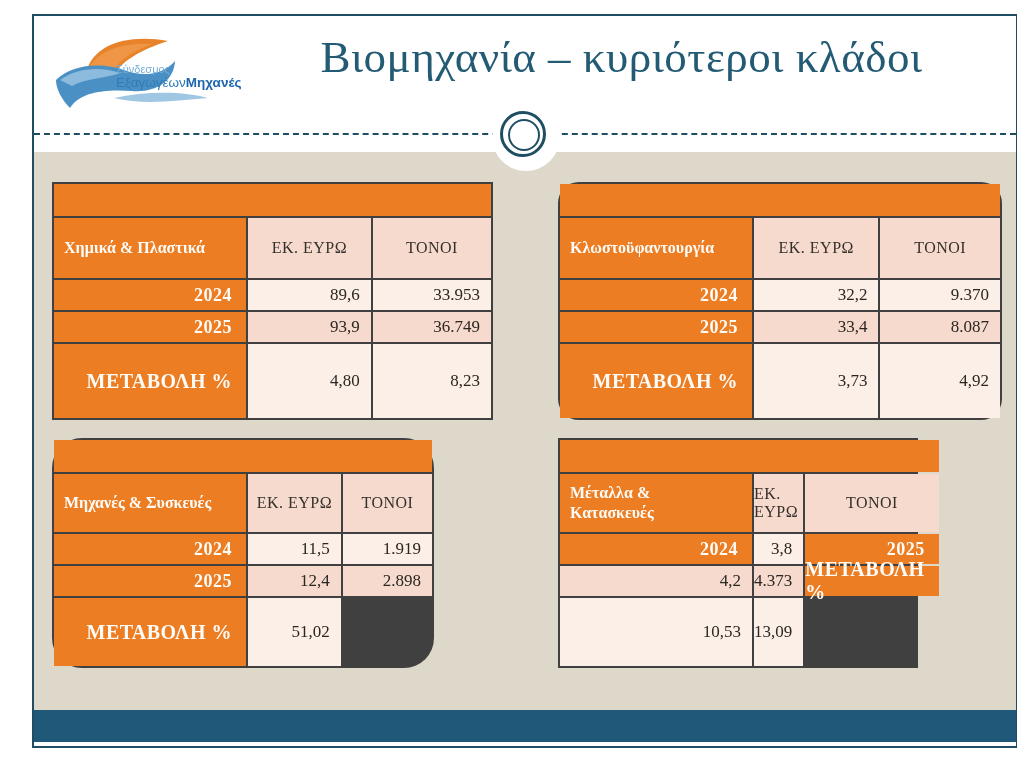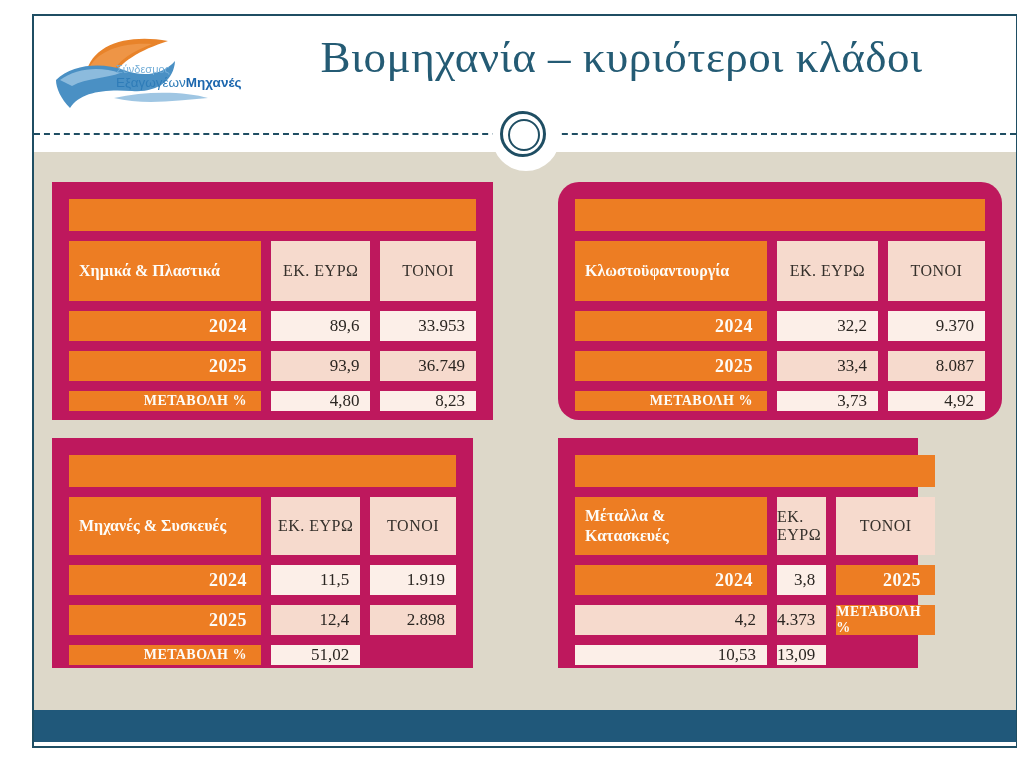--- a/index.html
+++ b/index.html
@@ -33,34 +33,34 @@
   .bottom-bar { position:absolute; left:0; right:0; top:694px; height:32px; background:#20587a; }
   
   .ornament-backer { position:absolute; left:458px; top:87px; width:68px; height:68px;
     background:#ffffff; border-radius:50%; }
   .ornament-outer { position:absolute; left:466px; top:95px; width:46px; height:46px;
     border:3px solid #1f4e63; border-radius:50%; background:#ffffff; }
   .ornament-inner { position:absolute; left:474px; top:103px; width:32px; height:32px;
     border:2px solid #1f4e63; border-radius:50%; background:#ffffff; }
   
   .sector-table {
-    position:absolute; background:#be185d; padding:17px;
-    display:grid; grid-template-columns:192px 1.04fr 1fr; gap:10px;
+    position:absolute; background:#404040; padding:2px;
+    display:grid; grid-template-columns:192px 1.04fr 1fr; gap:2px;
   }
   .t1 { left:18px;  top:166px; width:441px; height:238px; grid-template-rows:32px 60px 30px 30px auto; }
   .t2 { left:524px; top:166px; width:444px; height:238px; grid-template-rows:32px 60px 30px 30px auto;border-radius:21px; }
-  .t3 { left:18px;  top:422px; width:421px; height:230px; grid-template-rows:32px 58px 30px 30px auto; }
+  .t3 { left:18px;  top:422px; width:382px; height:230px; grid-template-rows:32px 58px 30px 30px auto;border-radius:30px; }
   .t4 { left:524px; top:422px; width:360px; height:230px; grid-template-rows:32px 58px 30px 30px auto; }
   .cell { display:flex; align-items:center; }
   .banner { grid-column:1/-1; background:#ed7d23; }
   .lbl { background:#ed7d23; color:#fdfcf8; font-weight:bold; }
   .lbl.name { justify-content:flex-start; padding-left:10px; padding-right:8px;
     font-size:16px; white-space:pre-line; line-height:1.25; }
   .lbl.year { justify-content:flex-end; padding-right:14px; font-size:18px; letter-spacing:0.5px; }
-  .lbl.pct  { justify-content:flex-end; padding-right:14px; font-size:14px; letter-spacing:0.5px; }
+  .lbl.pct  { justify-content:flex-end; padding-right:14px; font-size:20px; letter-spacing:0.5px; }
   .colhead { justify-content:center; font-size:16px; color:#35302b; letter-spacing:0.5px; }
   .val { justify-content:flex-end; padding-right:11px; font-size:17px; color:#2b2622;text-align:center; }
   .bg-a { background:#f6dacd; }  
   .bg-b { background:#fcefe8; }  
 </style>
 </head>
 <body>
 
 <div class="slide">
 

